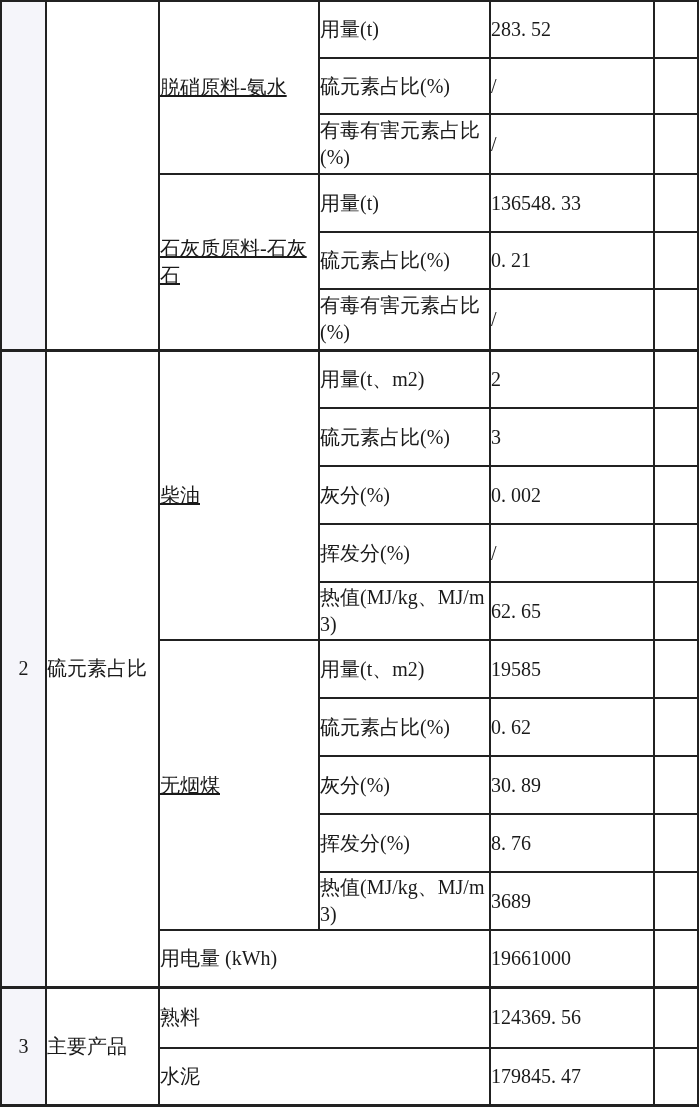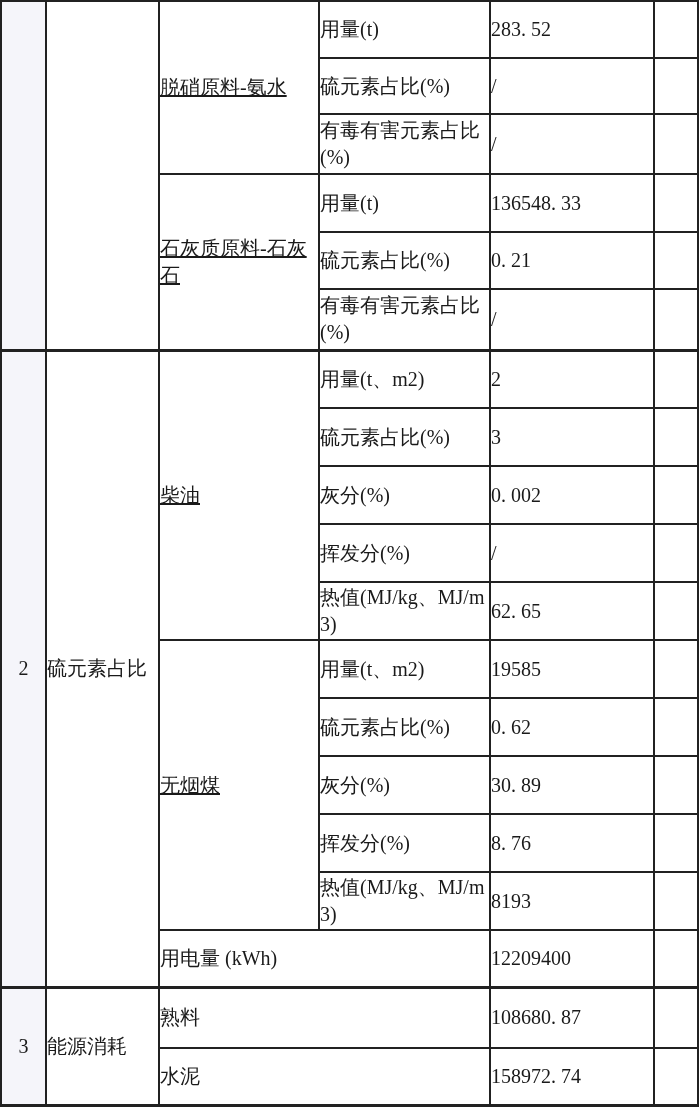--- a/index.html
+++ b/index.html
@@ -140,36 +140,36 @@
         <td class="val">30. 89</td>
         <td class="spare"></td>
       </tr>
       <tr class="h58">
         <td class="prop">挥发分(%)</td>
         <td class="val">8. 76</td>
         <td class="spare"></td>
       </tr>
       <tr class="h58">
         <td class="prop">热值(MJ/kg、MJ/m3)</td>
-        <td class="val">8193</td>
+        <td class="val">3689</td>
         <td class="spare"></td>
       </tr>
       <tr class="h57">
         <td class="merged" colspan="2">用电量 (kWh)</td>
-        <td class="val">12209400</td>
+        <td class="val">19661000</td>
         <td class="spare"></td>
       </tr>
 
       <tr class="h61 sec">
         <td class="num" rowspan="2">3</td>
-        <td class="cat" rowspan="2">能源消耗</td>
+        <td class="cat" rowspan="2">主要产品</td>
         <td class="merged" colspan="2">熟料</td>
-        <td class="val">108680. 87</td>
+        <td class="val">124369. 56</td>
         <td class="spare"></td>
       </tr>
       <tr class="h57">
         <td class="merged" colspan="2">水泥</td>
-        <td class="val">158972. 74</td>
+        <td class="val">179845. 47</td>
         <td class="spare"></td>
       </tr>
     </tbody>
   </table>
 </div>
 
 </body></html>

